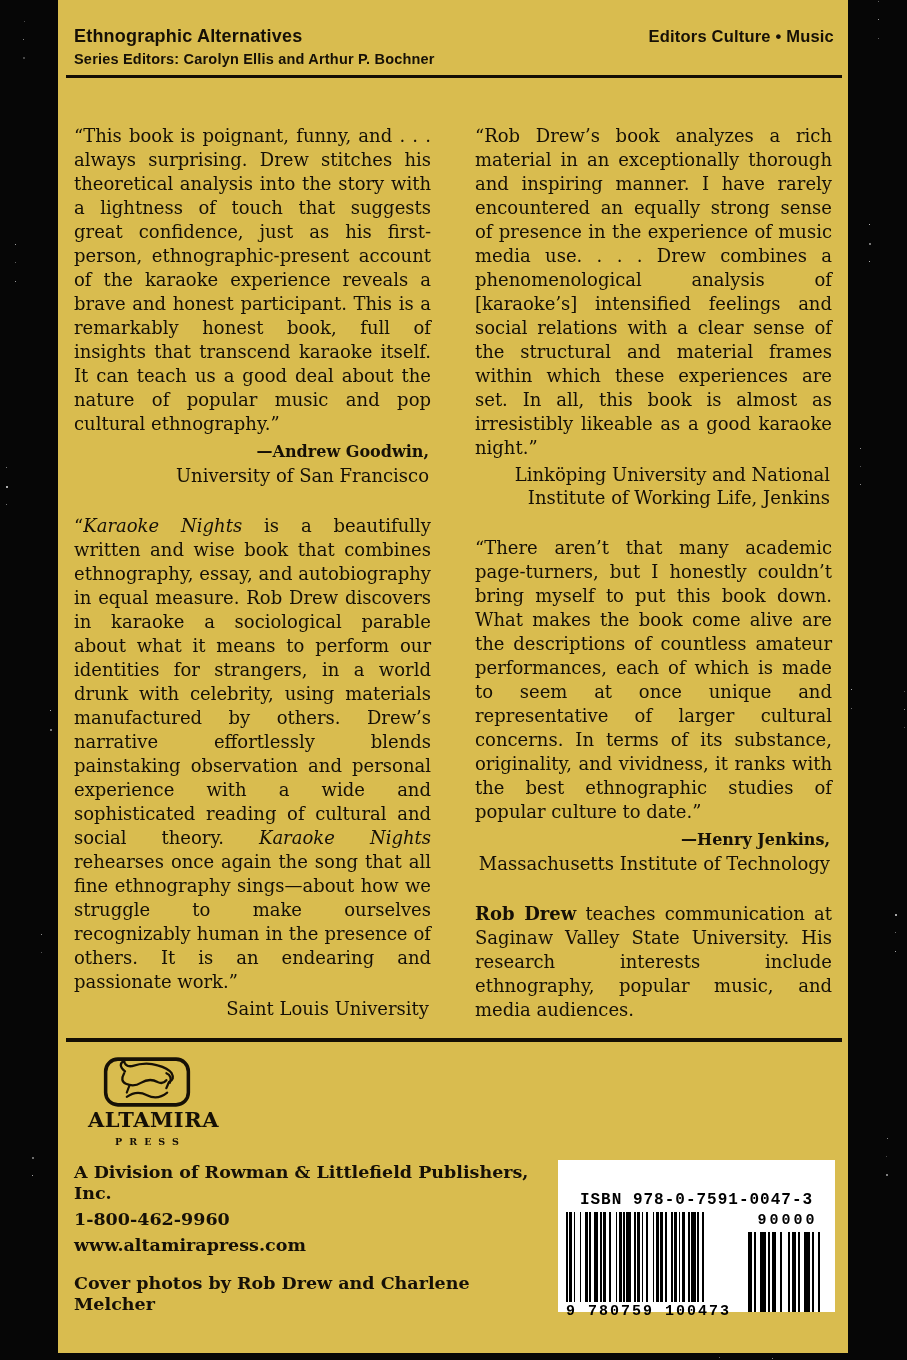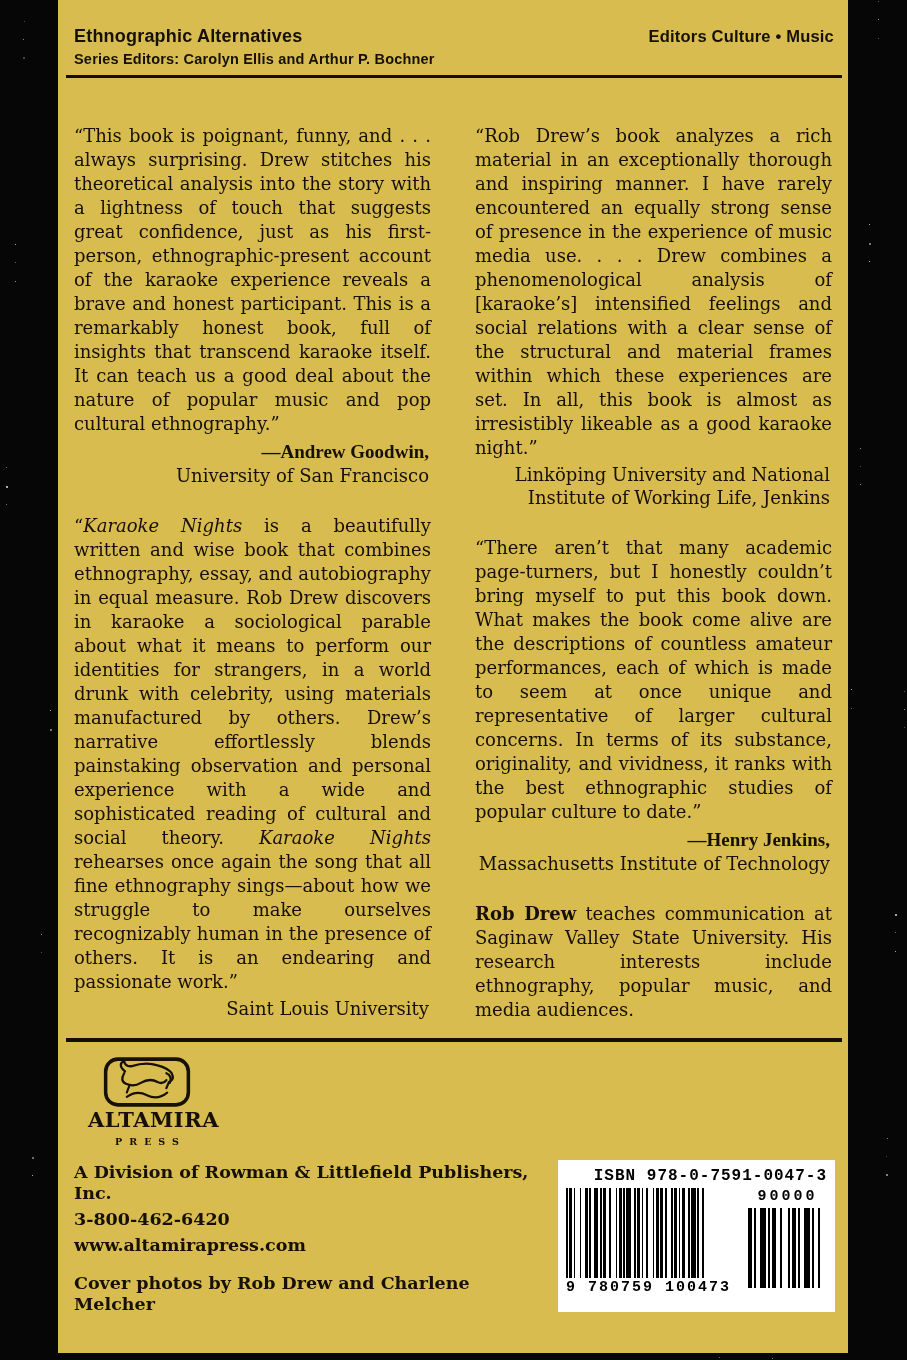--- a/index.html
+++ b/index.html
@@ -22,42 +22,42 @@
   .rule-top{height:3px;margin-top:8px;}
   .rule-bottom{height:4px;}
 
   
   .columns{display:flex;gap:44px;margin:46px 16px 0 16px;height:914px;overflow:visible;
            align-items:flex-start;}
   .col{flex:1;min-width:0;}
   .blurb-text{font-size:18px;line-height:24px;text-align:justify;margin:0;
               text-justify:inter-word;}
   .attrib{text-align:right;margin-top:3px;margin-bottom:27px;padding-right:2px;}
-  .attrib-name{font-weight:700;font-size:19px;line-height:25px;font-family:Liberation Serif, serif;}
+  .attrib-name{font-weight:700;font-size:16px;line-height:25px;}
   .attrib-aff{font-size:18px;line-height:23px;}
   .author-bio .blurb-text{margin-top:2px;}
 
   
   .bottom{display:flex;justify-content:space-between;margin:0 13px 0 16px;}
   .pub-info{width:470px;font-weight:700;font-size:17.5px;line-height:21px;}
   .contact{margin-top:30px;}
   .logo{width:118px;text-align:center;margin:14px 0 0 14px;}
   .bull{display:block;margin:0 auto;width:88px;height:52px;stroke:#161006;fill:none;
         stroke-linecap:round;stroke-linejoin:round;}
   .wordmark{font-size:21px;font-weight:700;letter-spacing:.5px;margin-top:1px;}
   .press{font-size:9.5px;font-weight:700;letter-spacing:7px;margin-top:1px;padding-left:7px;}
   .pub-line{margin-top:5px;}
   .division{margin-top:10px;}
   .credit{margin-top:17px;}
 
   
   .barcode{width:277px;height:152px;background:#fff;margin-top:118px;box-sizing:border-box;
            padding:7px 8px 6px 8px;color:#000;
            font-family:"Liberation Mono","DejaVu Sans Mono",monospace;}
-  .isbn{font-size:16px;letter-spacing:1px;text-align:right;white-space:nowrap;font-weight:700;}
+  .isbn{font-size:16px;letter-spacing:1px;text-align:center;white-space:nowrap;font-weight:700;margin-top:24px;}
   .bc-body{display:flex;margin-top:3px;}
   .bc-main{width:172px;}
   .bars{height:90px;display:flex;align-items:stretch;}
   .bars div{height:100%;}
   .bar-on{background:#000;}
   .bar-off{background:transparent;}
   .bc-digits{font-size:15px;letter-spacing:2px;margin-top:1px;white-space:pre;font-weight:700;}
   .bc-supp{flex:1;margin-left:10px;}
   .price{font-size:15px;letter-spacing:3px;text-align:center;font-weight:700;}
   .bars-supp{height:80px;margin-top:3px;}
@@ -387,21 +387,21 @@
             <path d="M25 17 q-9 -8 -1 -12 q1 7 9 6 q15 -5 29 -1 q12 3 16 9 q4 7 -3 10 l-3 7" stroke-width="2.6"></path>
             <path d="M24 19 q-5 9 2 12 q9 4 17 -1 q10 -6 19 -1 q6 3 10 -2" stroke-width="2.6"></path>
             <path d="M30 33 l-3 8 M72 19 q7 3 4 11" stroke-width="2.4"></path>
             <path d="M27 46 q11 -8 23 -2 q12 6 23 -3" stroke-width="2.4"></path>
           </svg>
           <div class="wordmark">ALTAMIRA</div>
           <div class="press">PRESS</div>
         </div>
 
         <div class="pub-line division">A Division of Rowman &amp; Littlefield Publishers, Inc.</div>
-        <div class="pub-line">3-800-462-6420</div>
+        <div class="pub-line">1-800-462-9960</div>
         <div class="pub-line">www.altamirapress.com</div>
         <div class="pub-line credit">Cover photos by Rob Drew and Charlene Melcher</div>
 
       </div>
 
       <div class="barcode">
         <div class="isbn">ISBN 978-0-7591-0047-3</div>
         <div class="bc-body">
           <div class="bc-main">
             <div class="bars" id="bars-main">

